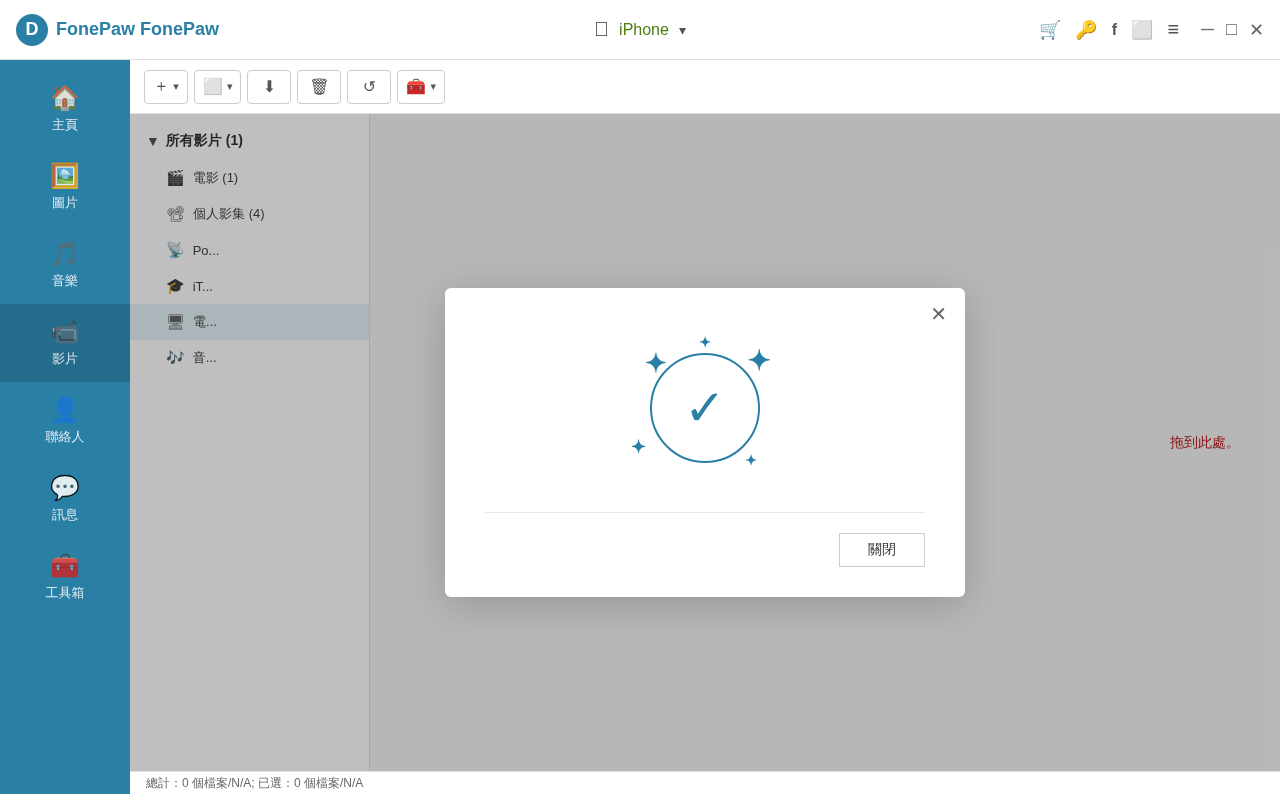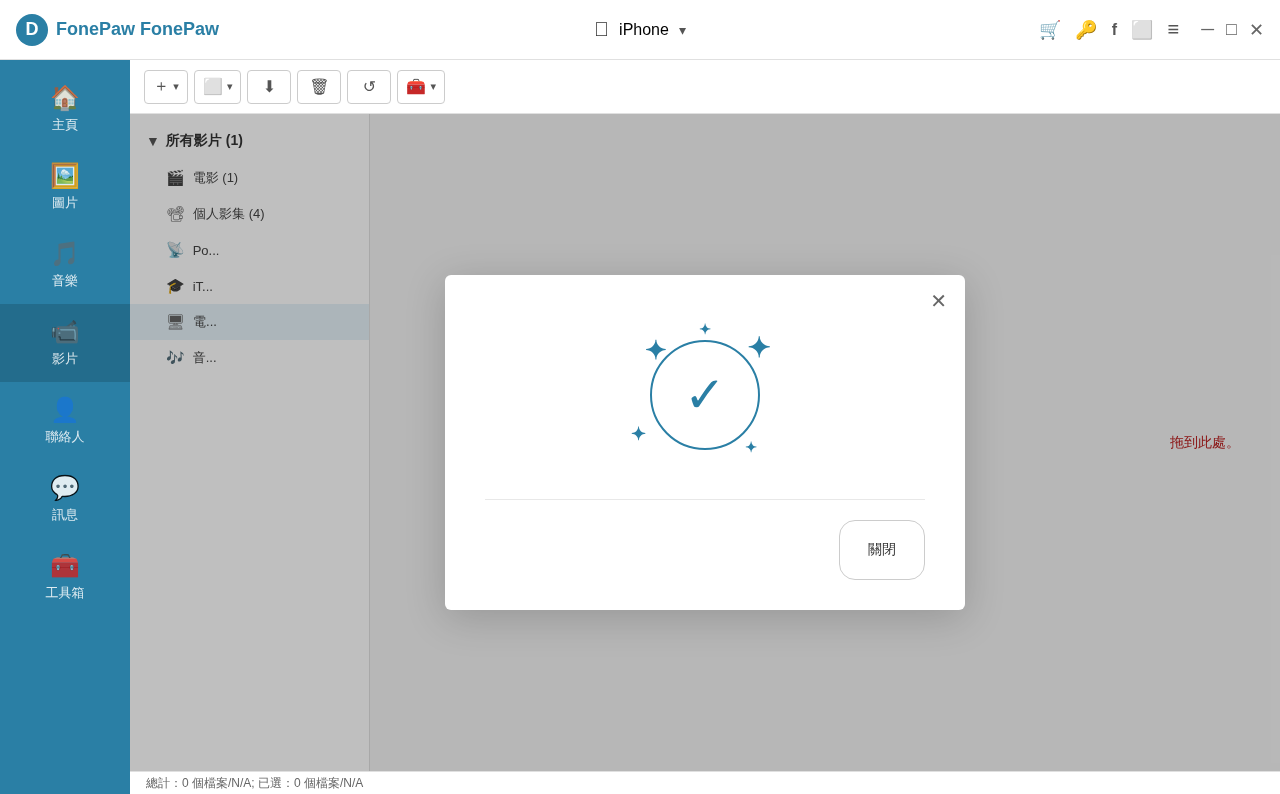--- a/index.html
+++ b/index.html
@@ -21,21 +21,21 @@
       width: 32px; height: 32px;
       background: #2a7fa5; border-radius: 50%;
       display: flex; align-items: center; justify-content: center;
       color: white; font-size: 18px; font-weight: bold;
     }
     .title-bar-center {
       position: absolute; left: 50%; transform: translateX(-50%);
       display: flex; align-items: center; gap: 10px;
     }
     .apple-icon { font-size: 20px; color: #333; }
-    .device-name { font-size: 16px; color: #000000; }
+    .device-name { font-size: 16px; color: #4d7c0f; }
     .dropdown-icon { font-size: 14px; color: #555; cursor: pointer; }
     .title-bar-right {
       margin-left: auto;
       display: flex; align-items: center; gap: 14px;
     }
     .title-bar-right span { font-size: 18px; color: #666; cursor: pointer; }
     .cart-icon { color: #e8a020; }
     .key-icon { color: #e8a020; }
     .win-controls { display: flex; gap: 12px; margin-left: 8px; }
     .win-btn { font-size: 16px; color: #666; cursor: pointer; }
@@ -210,21 +210,21 @@
     }
     .modal-message strong { font-weight: bold; }
     .modal-footer {
       width: 100%;
       border-top: 1px solid #e8e8e8;
       padding-top: 20px;
       display: flex; justify-content: flex-end;
     }
     .btn-close-modal {
       border: 1.5px solid #ccc; background: #fff;
-      border-radius: 16px; padding: 20px 28px;
+      border-radius: 0; padding: 7px 28px;
       font-size: 14px; color: #333; cursor: pointer;
     }
   </style>
 </head>
 <body>
 
 <div class="title-bar">
   <div class="title-bar-logo">
     <div class="logo-icon">
       <span>D</span>

